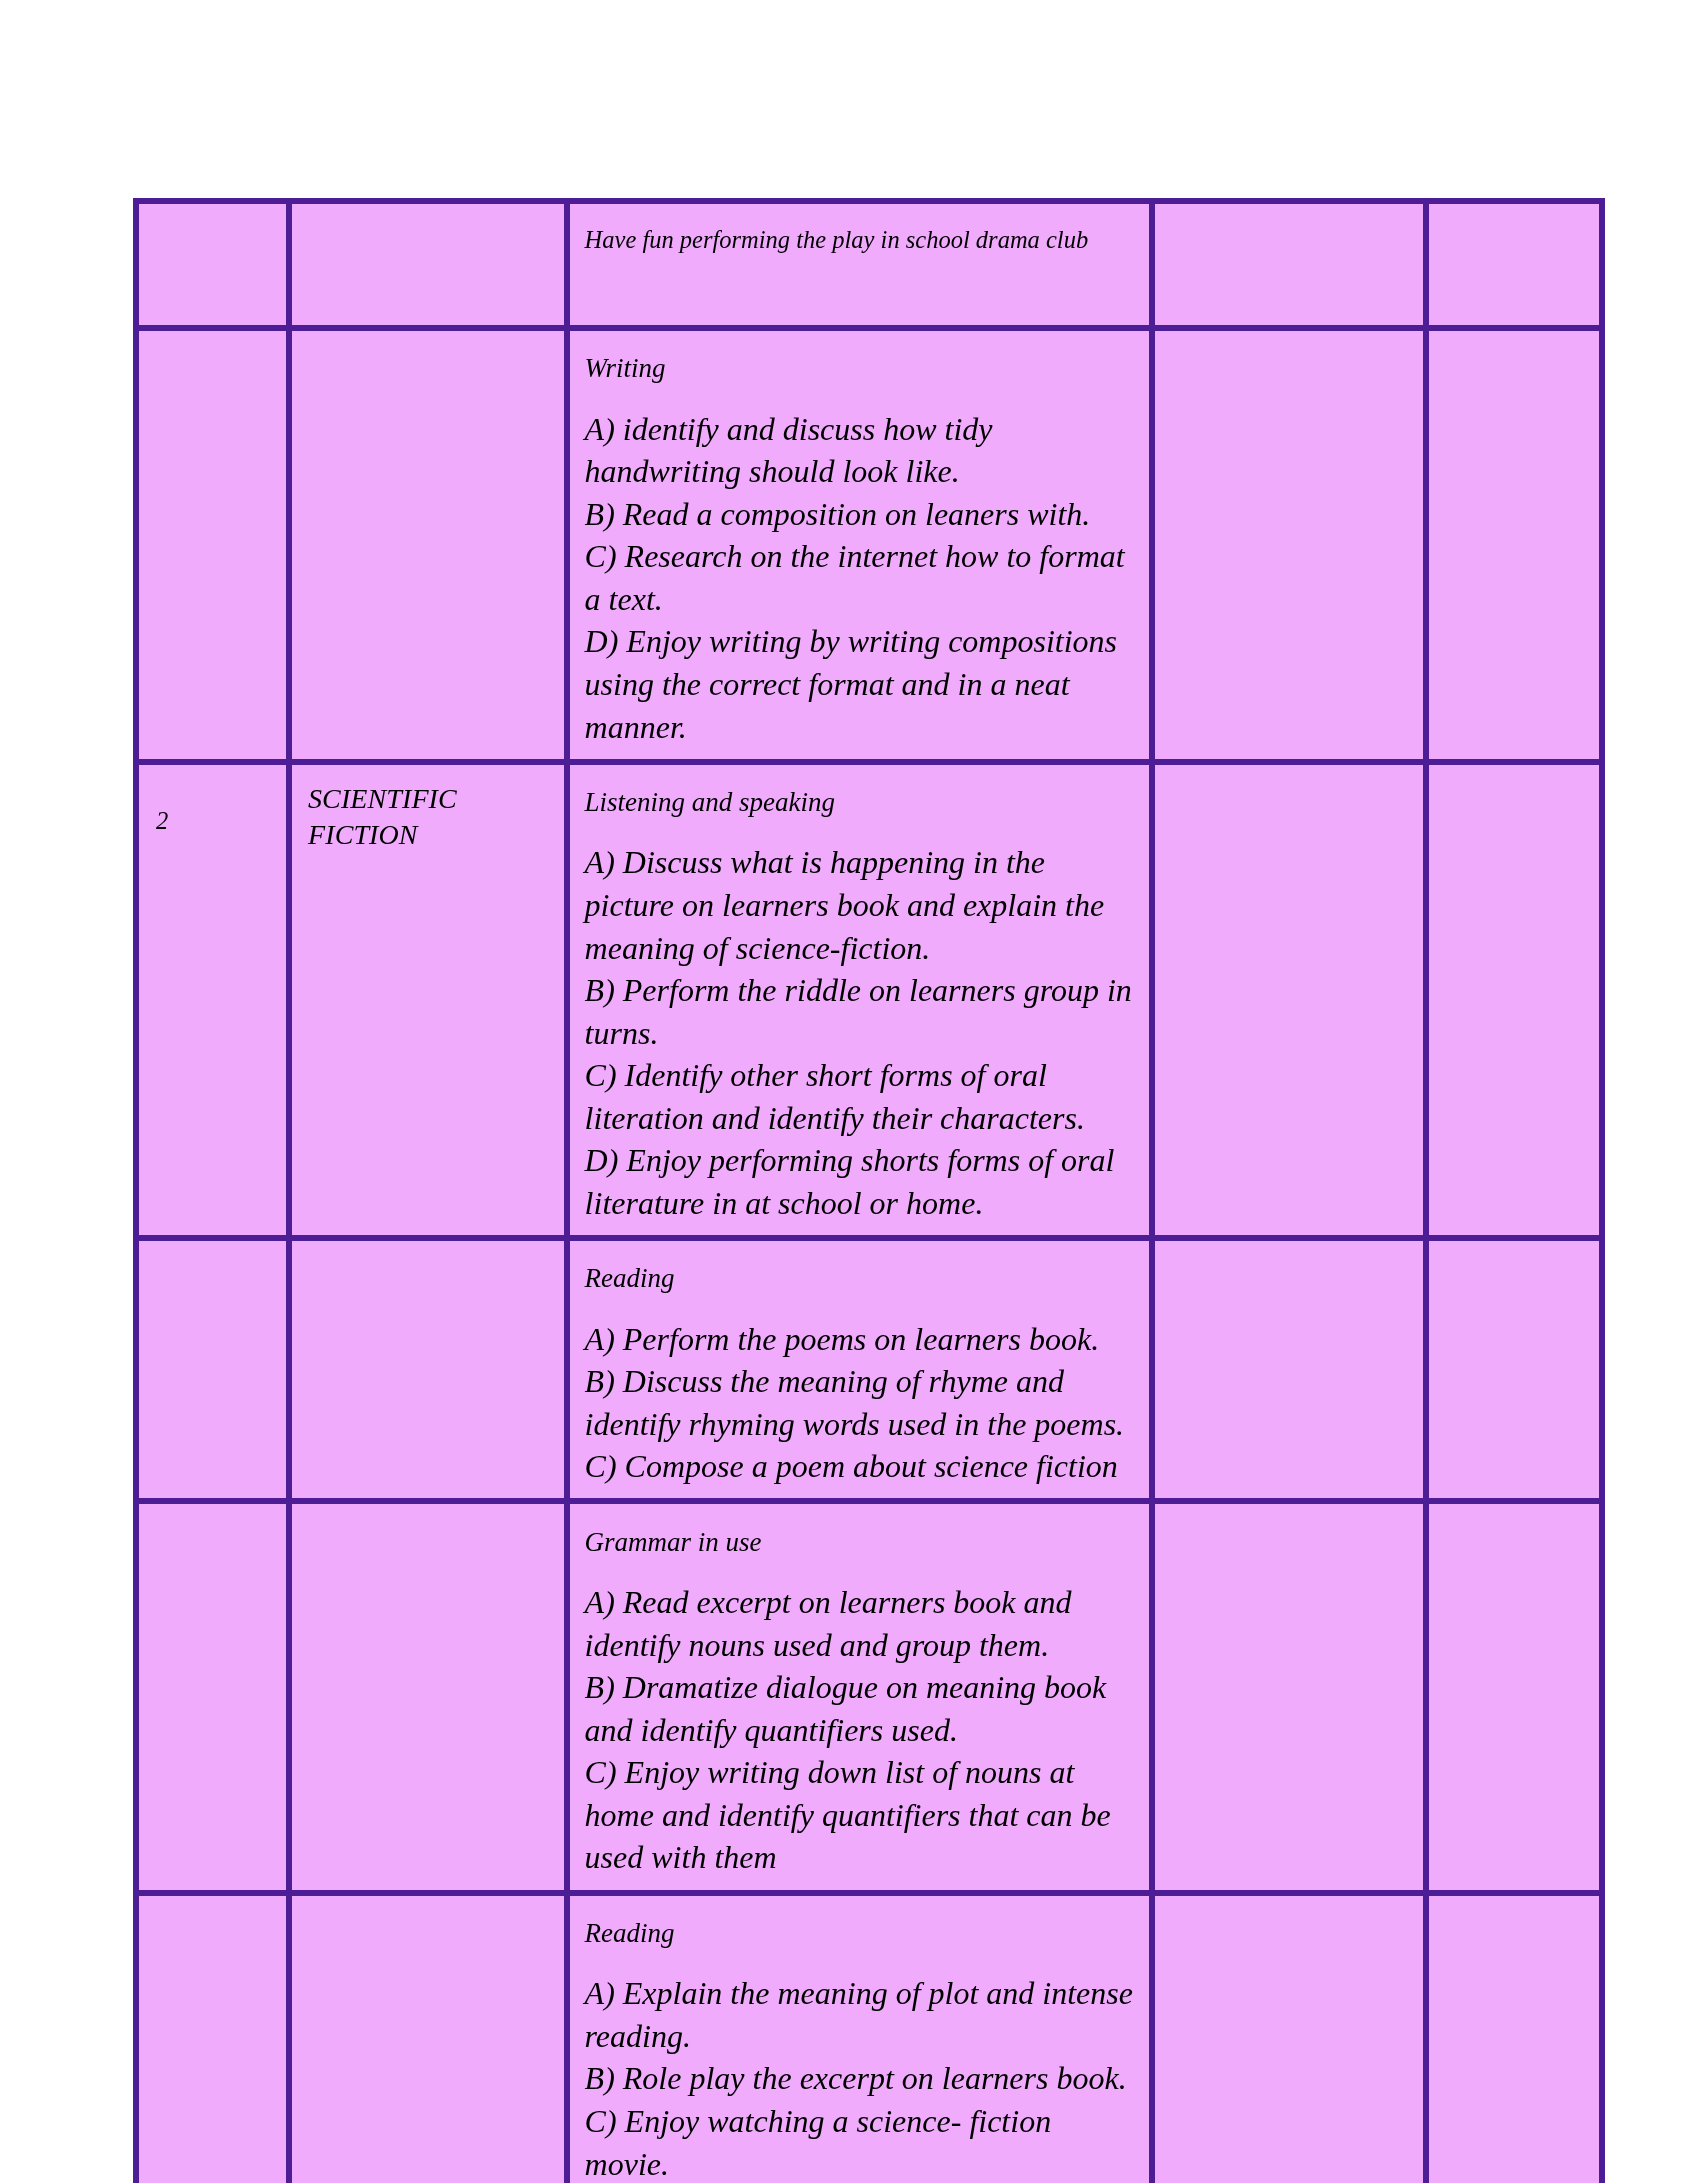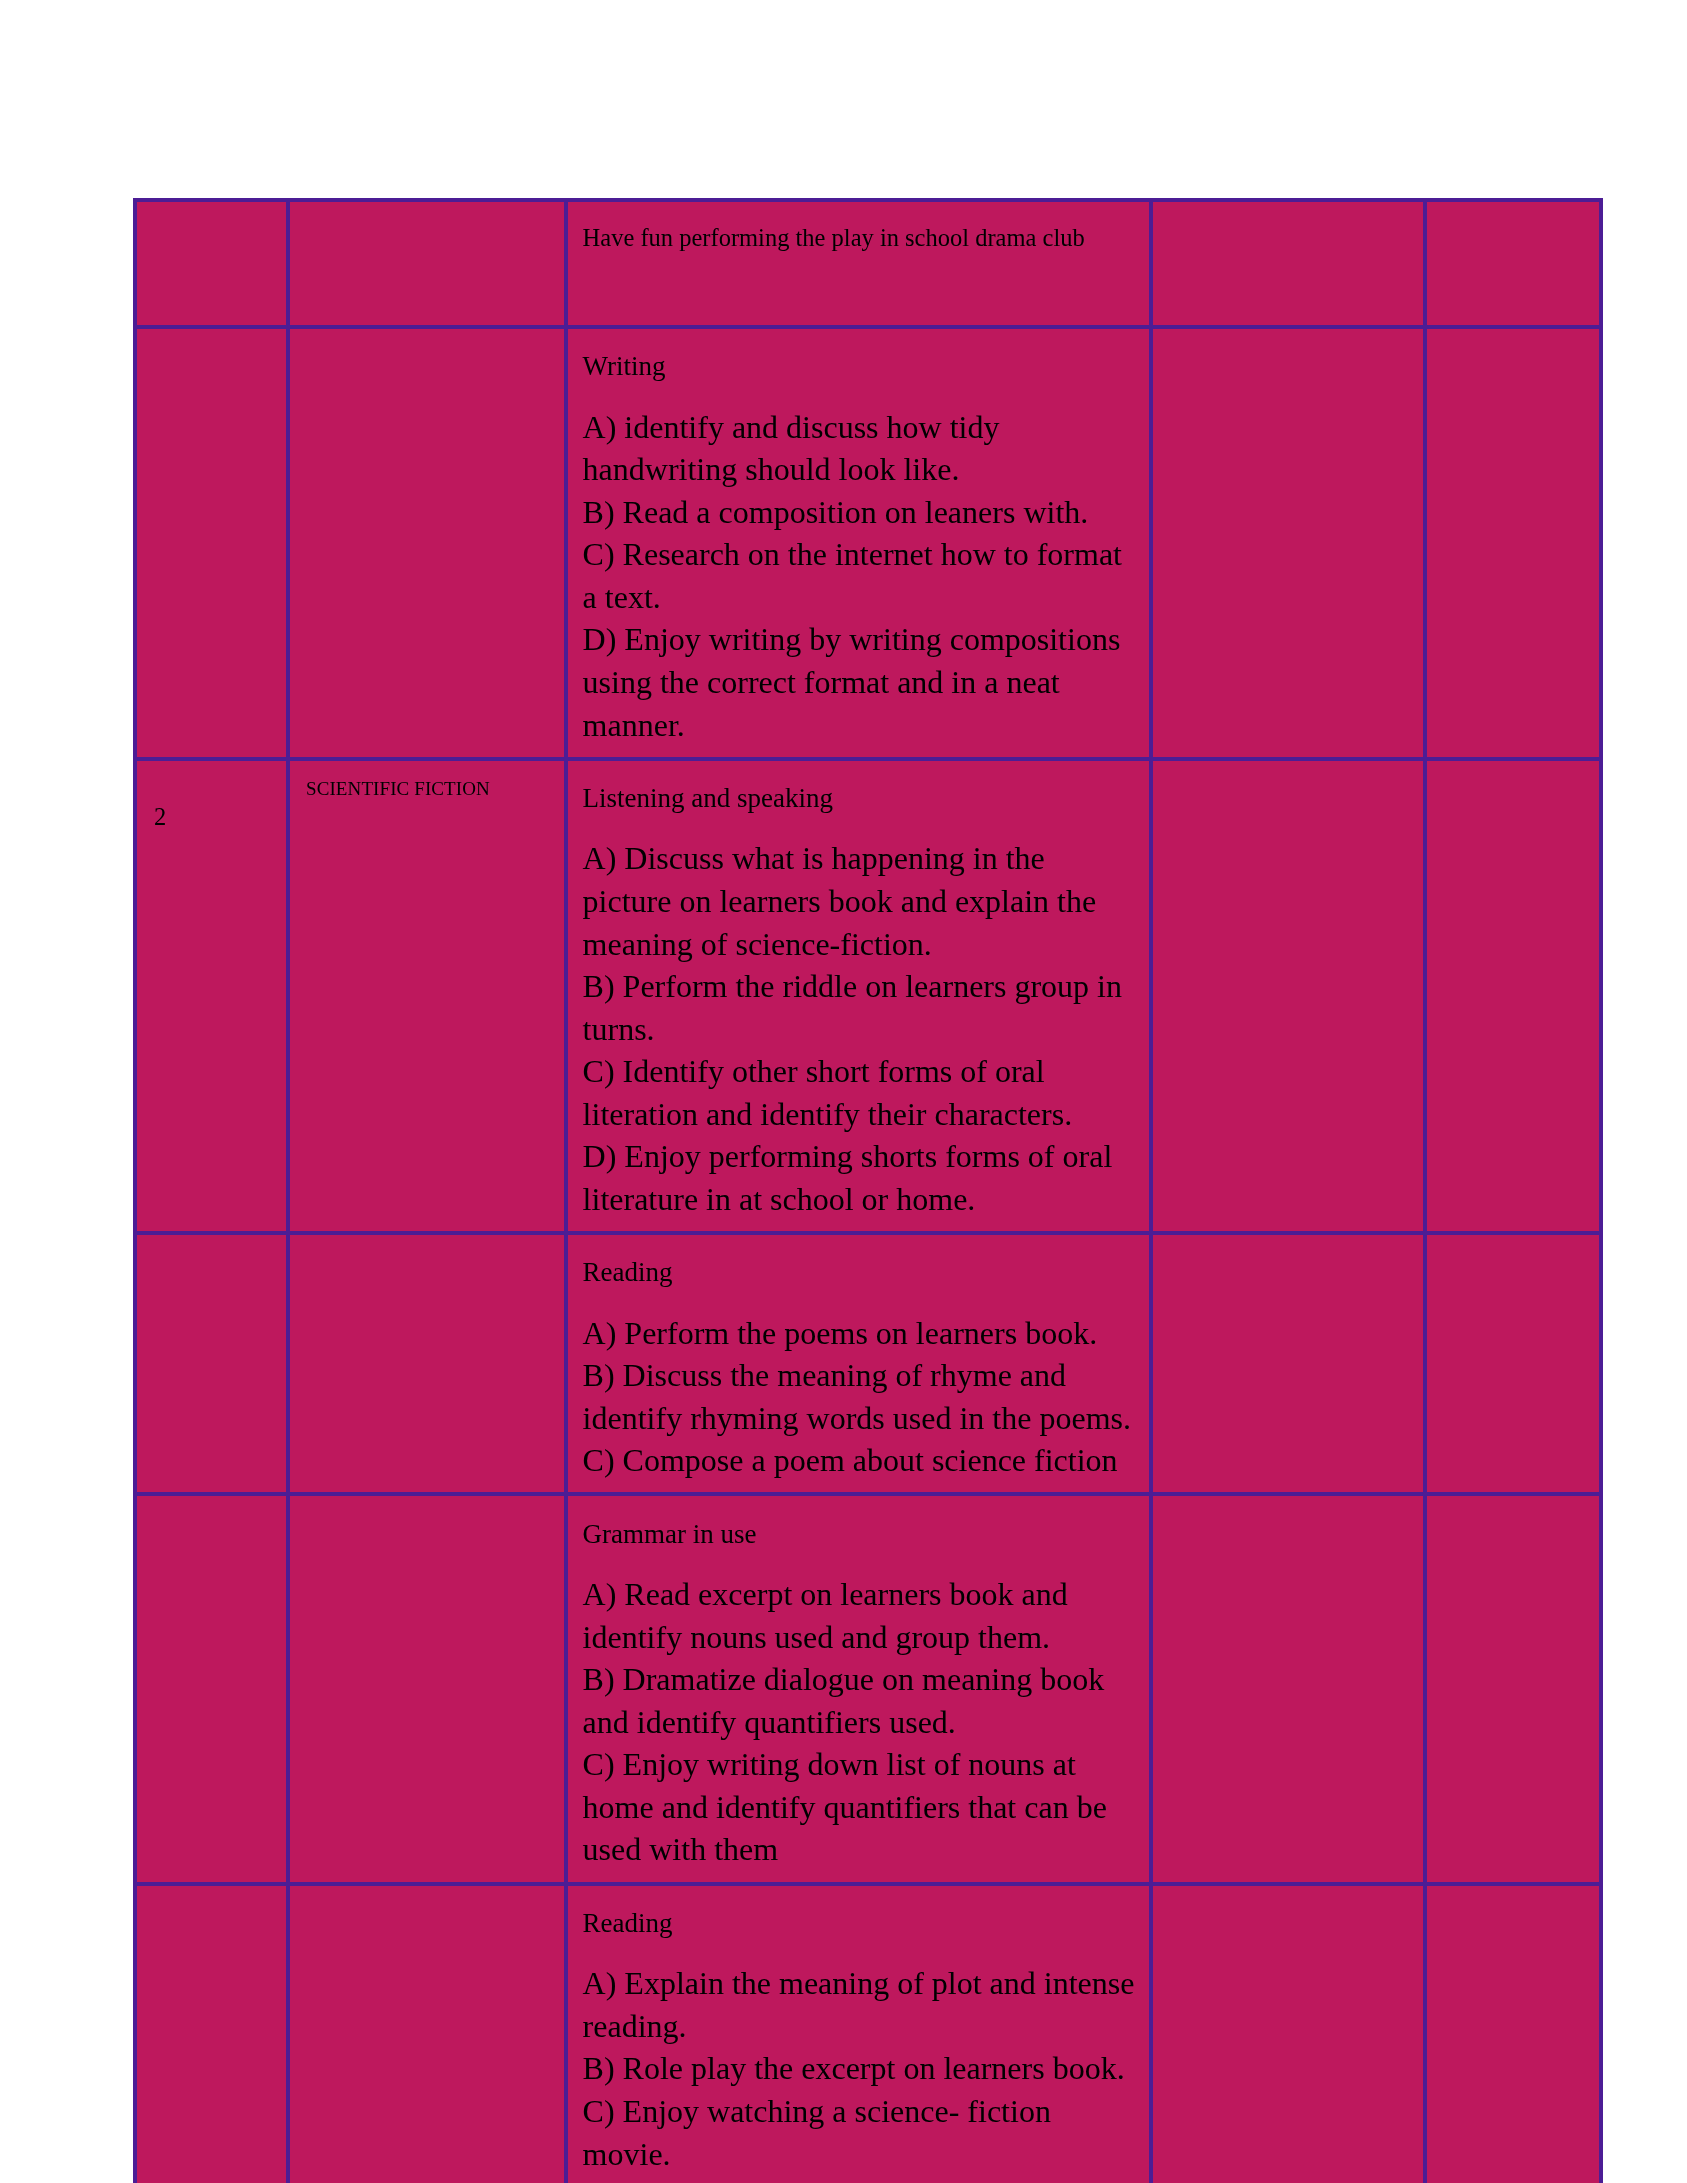--- a/index.html
+++ b/index.html
@@ -29,45 +29,46 @@
   
   .scheme-table {
     position: absolute;
     left: 133px;
     top: 198px;
     width: 1465px;
     border-collapse: collapse;
     table-layout: fixed;
   }
   .scheme-table td {
-    border: 4px solid #4c1d95;
+    border: 6px solid #4c1d95;
     vertical-align: top;
     padding: 0;
-    background: #be185d;
+    background: #f0abfc;
+    font-style: italic;
   }
 
   
   .col-no     { width: 153px; }
   .col-strand { width: 278px; }
   .col-body   { width: 585px; }
   .col-d      { width: 274px; }
   .col-e      { width: 176px; }
 
   .cell-inner {
     padding: 9.3px 12px 10.6px 14.6px;
   }
 
   .num-cell {
     padding: 40px 0 0 17px;
     font-size: 24.5px;
     line-height: 1.28;
   }
   .strand-cell {
     padding: 16px 0 0 16px;
-    font-size: 19px;
+    font-size: 28px;
     line-height: 1.28;
     letter-spacing: 0.1px;
   }
 
   .section-heading {
     font-size: 27px;
     line-height: 1.22;
     margin: 0 0 22.5px 0;
     padding-top: 12px;
   }

